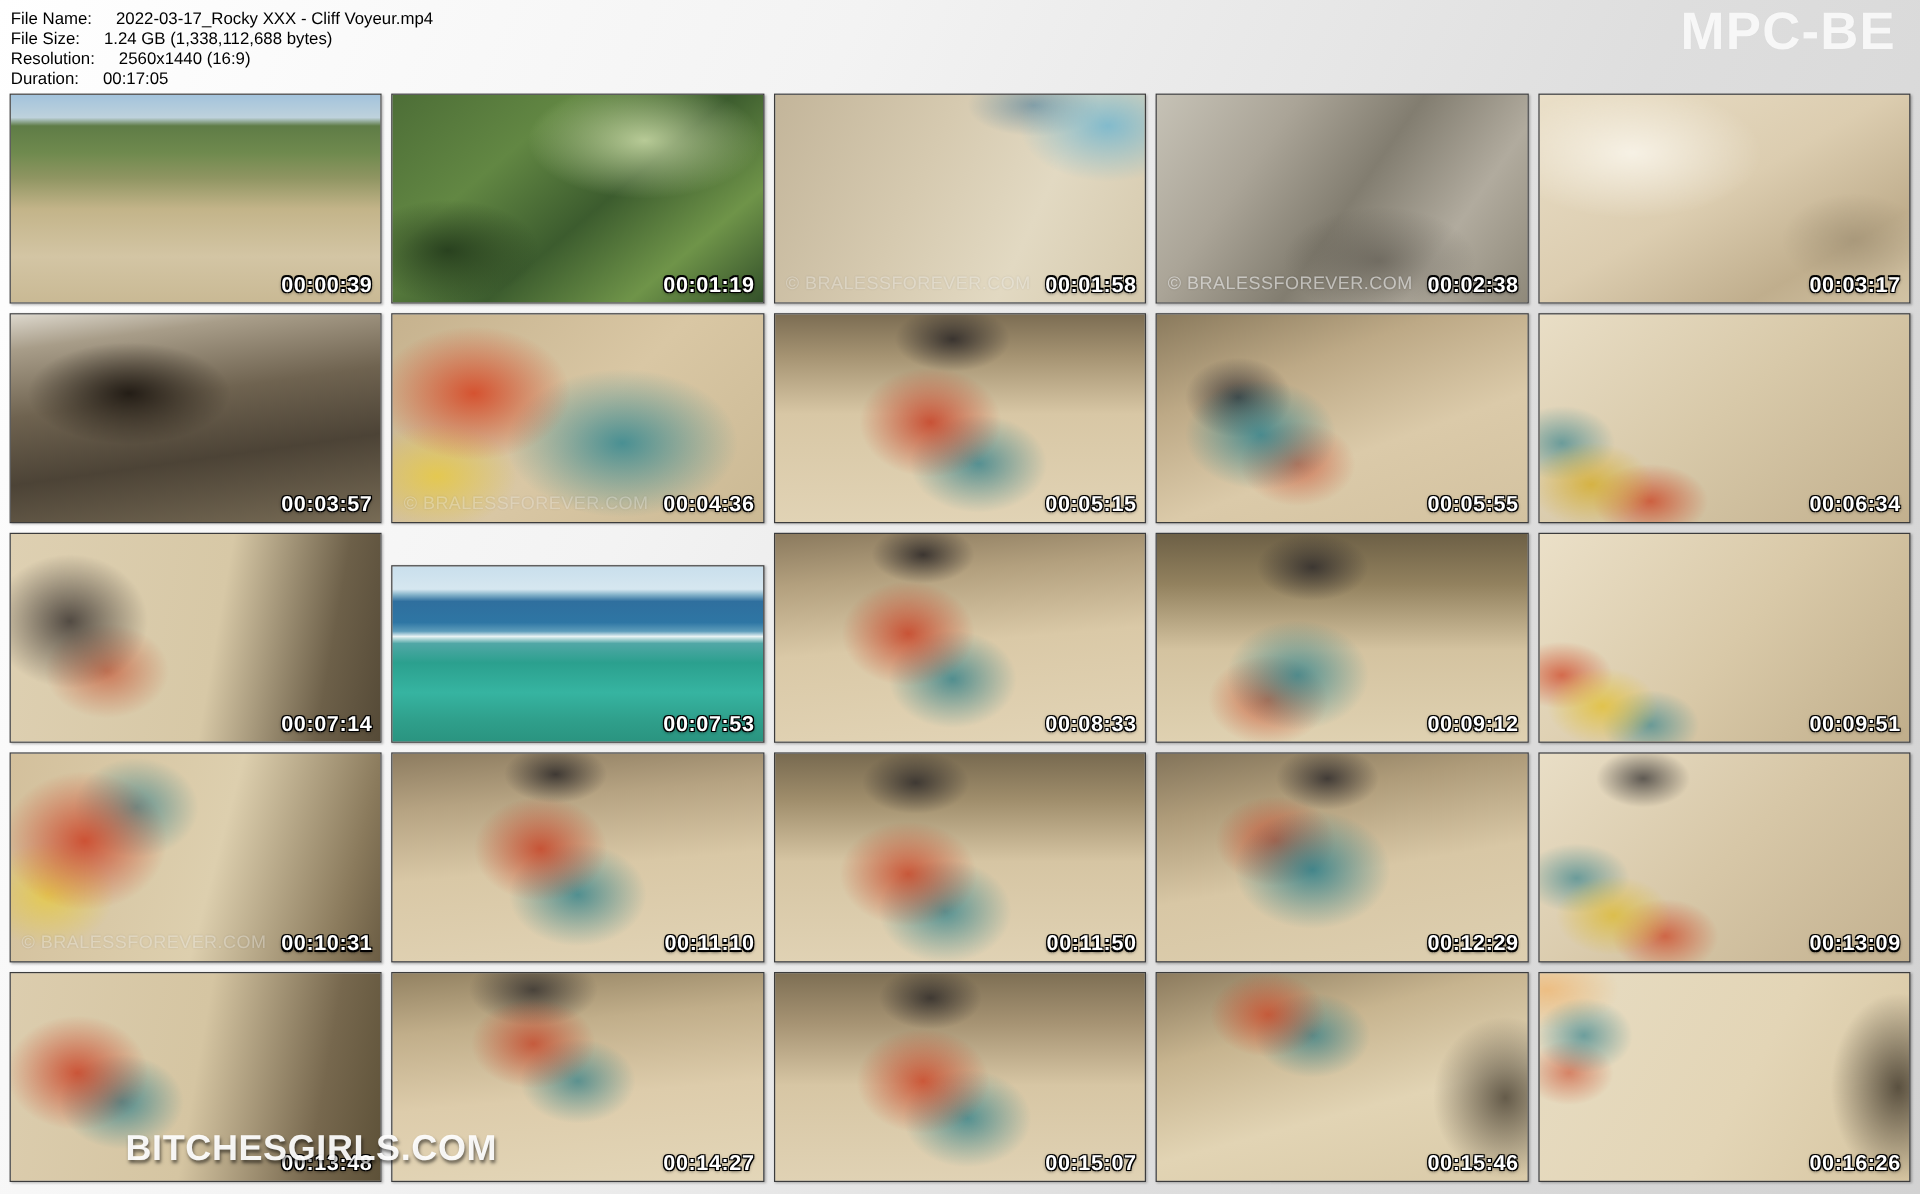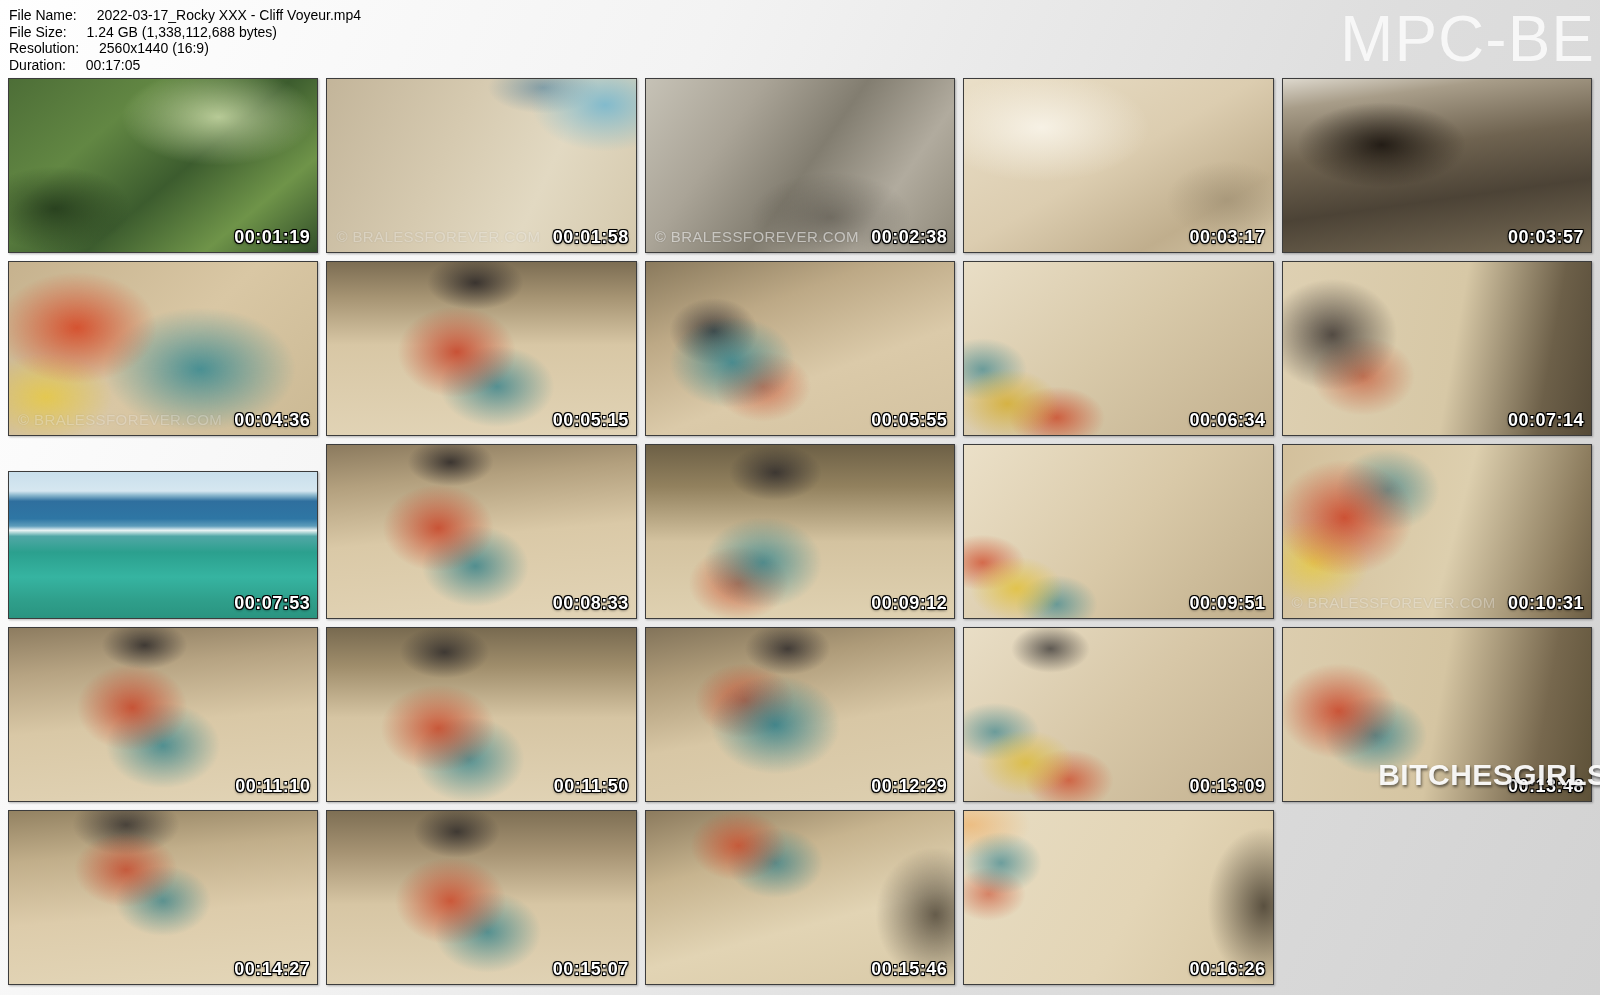--- a/index.html
+++ b/index.html
@@ -12,22 +12,22 @@
     position: relative;
   }
   .media-info {
     position: absolute; top: 7px; left: 9px;
     font-size: 14px; line-height: 16.5px; color: #000000;
     white-space: nowrap;
   }
   .media-info .row { display: block; }
   .media-info .label { margin-right: 20px; }
   .logo {
-    position: absolute; top: 2px; right: 5px;
-    font-size: 64px; font-weight: normal; letter-spacing: 1px;
+    position: absolute; top: 2px; right: 20px;
+    font-size: 44px; font-weight: bold; letter-spacing: 1px;
     color: #f7f7f7;
     text-shadow: 0 0 1px rgba(0,0,0,0.05);
     user-select: none;
   }
   .grid {
     position: absolute; top: 78px; left: 8px; right: 8px;
     display: grid;
     grid-template-columns: repeat(5, 1fr);
     grid-auto-rows: 175px;
     gap: 8px 8px;
@@ -69,20 +69,24 @@
 <div class="media-info">
   <span class="row"><span class="label">File Name:</span><span>2022-03-17_Rocky XXX - Cliff Voyeur.mp4</span></span>
   <span class="row"><span class="label">File Size:</span><span>1.24 GB (1,338,112,688 bytes)</span></span>
   <span class="row"><span class="label">Resolution:</span><span>2560x1440 (16:9)</span></span>
   <span class="row"><span class="label">Duration:</span><span>00:17:05</span></span>
 </div>
 
 <div class="logo">MPC-BE</div>
 
 <div class="grid">
+  <div class="thumb" title="" style="background: linear-gradient(rgb(163, 195, 220) 0%, rgb(190, 210, 220) 11%, rgb(95, 124, 70) 15%, rgb(111, 138, 78) 28%, rgb(143, 149, 98) 40%, rgb(195, 180, 137) 55%, rgb(211, 197, 164) 78%, rgb(201, 185, 148) 100%);">
+
+    <span class="ts">00:00:39</span>
+  </div>
 
   <div class="thumb" title="" style="background: radial-gradient(45% 40% at 68% 22%, rgba(222, 236, 184, 0.75), rgba(222, 236, 184, 0) 70%), radial-gradient(35% 35% at 15% 75%, rgba(30, 52, 24, 0.8), rgba(30, 52, 24, 0) 70%), linear-gradient(140deg, rgb(77, 110, 55) 0%, rgb(98, 135, 67) 30%, rgb(60, 92, 46) 55%, rgb(111, 148, 73) 78%, rgb(51, 80, 42) 100%);">
 
     <span class="ts">00:01:19</span>
   </div>
 
   <div class="thumb" title="" style="background: radial-gradient(40% 45% at 90% 15%, rgba(125, 185, 205, 0.95), rgba(125, 185, 205, 0) 60%), radial-gradient(30% 25% at 70% 5%, rgba(70, 120, 150, 0.6), rgba(70, 120, 150, 0) 60%), linear-gradient(115deg, rgb(195, 181, 154) 0%, rgb(214, 202, 176) 40%, rgb(226, 217, 194) 68%, rgb(213, 201, 173) 100%);">
     <span class="wm" style="opacity: 0.35;">© BRALESSFOREVER.COM</span>
 
     <span class="ts">00:01:58</span>

